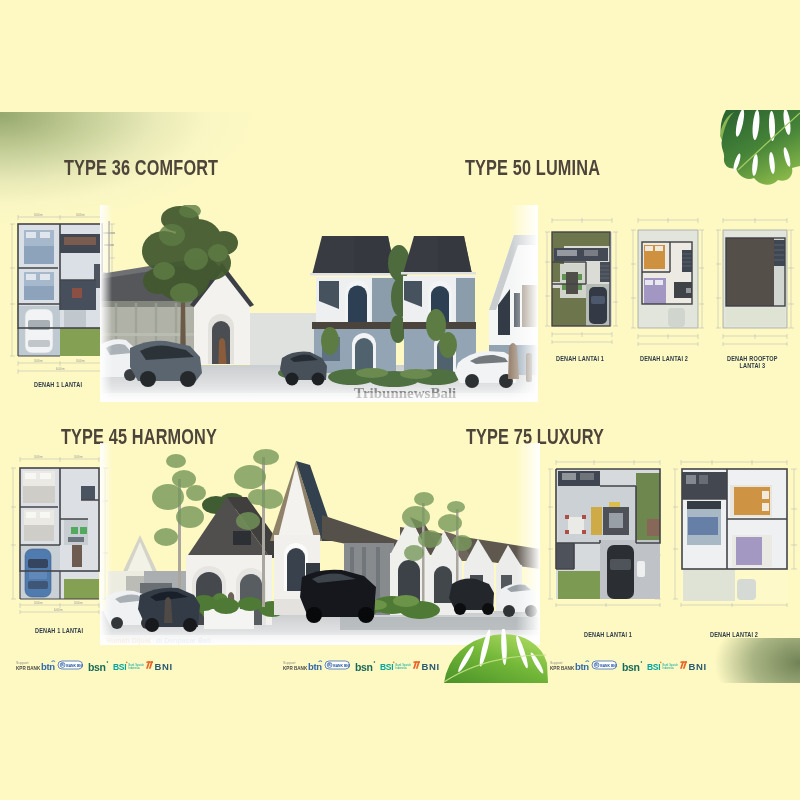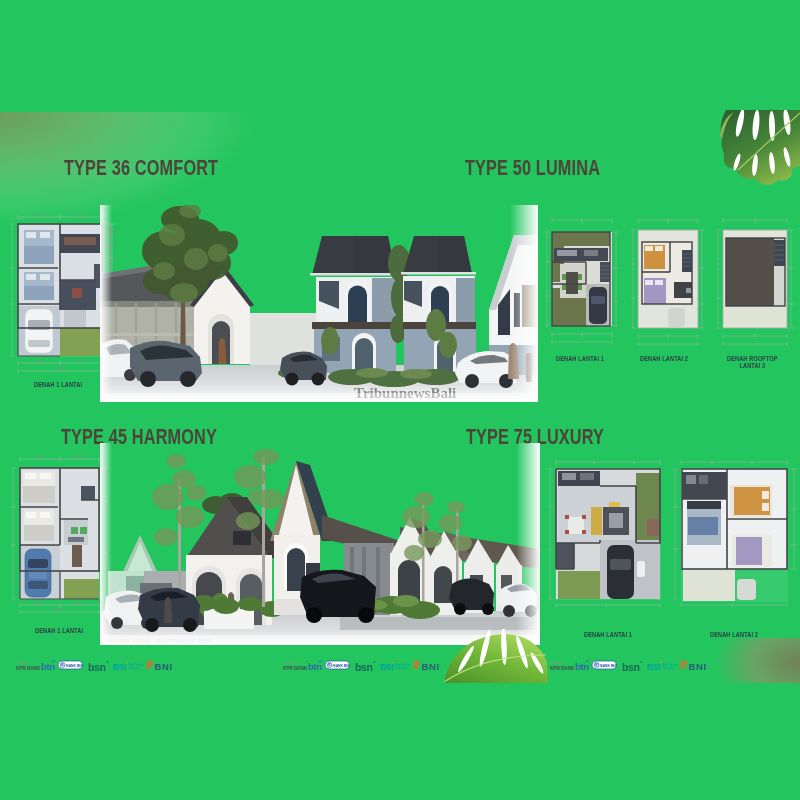--- a/index.html
+++ b/index.html
@@ -1,17 +1,17 @@
 <!DOCTYPE html>
 <html><head>
 <meta charset="utf-8">
 <style>
 html,body{margin:0;padding:0;}
 body{width:800px;height:800px;background:#ffffff;font-family:"Liberation Sans",sans-serif;}
-#pg{position:relative;width:800px;height:800px;overflow:hidden;background:#22c55e;}
+#pg{position:relative;width:800px;height:800px;overflow:hidden;background:#fef9c3;}
 .abs{position:absolute;}
 .hd{position:absolute;font-weight:bold;font-size:22px;color:#4e443a;letter-spacing:0.2px;white-space:nowrap;transform:scaleX(0.74);transform-origin:0 0;}
 .lbl{position:absolute;font-weight:bold;font-size:6.6px;color:#2c3a47;letter-spacing:0.2px;white-space:nowrap;text-align:center;transform:scaleX(0.84);transform-origin:0 0;line-height:6.8px;}
 </style>
 </head>
 <body>
 <div id="pg">
 
 <div class="abs" style="left:0px;top:112px;width:320px;height:120px;background:radial-gradient(ellipse 95% 110% at 0% 2%, rgba(126,150,90,0.82) 0%, rgba(148,170,115,0.55) 28%, rgba(180,197,152,0.3) 50%, rgba(218,228,200,0.13) 68%, rgba(255,255,255,0) 85%);"></div>
 

